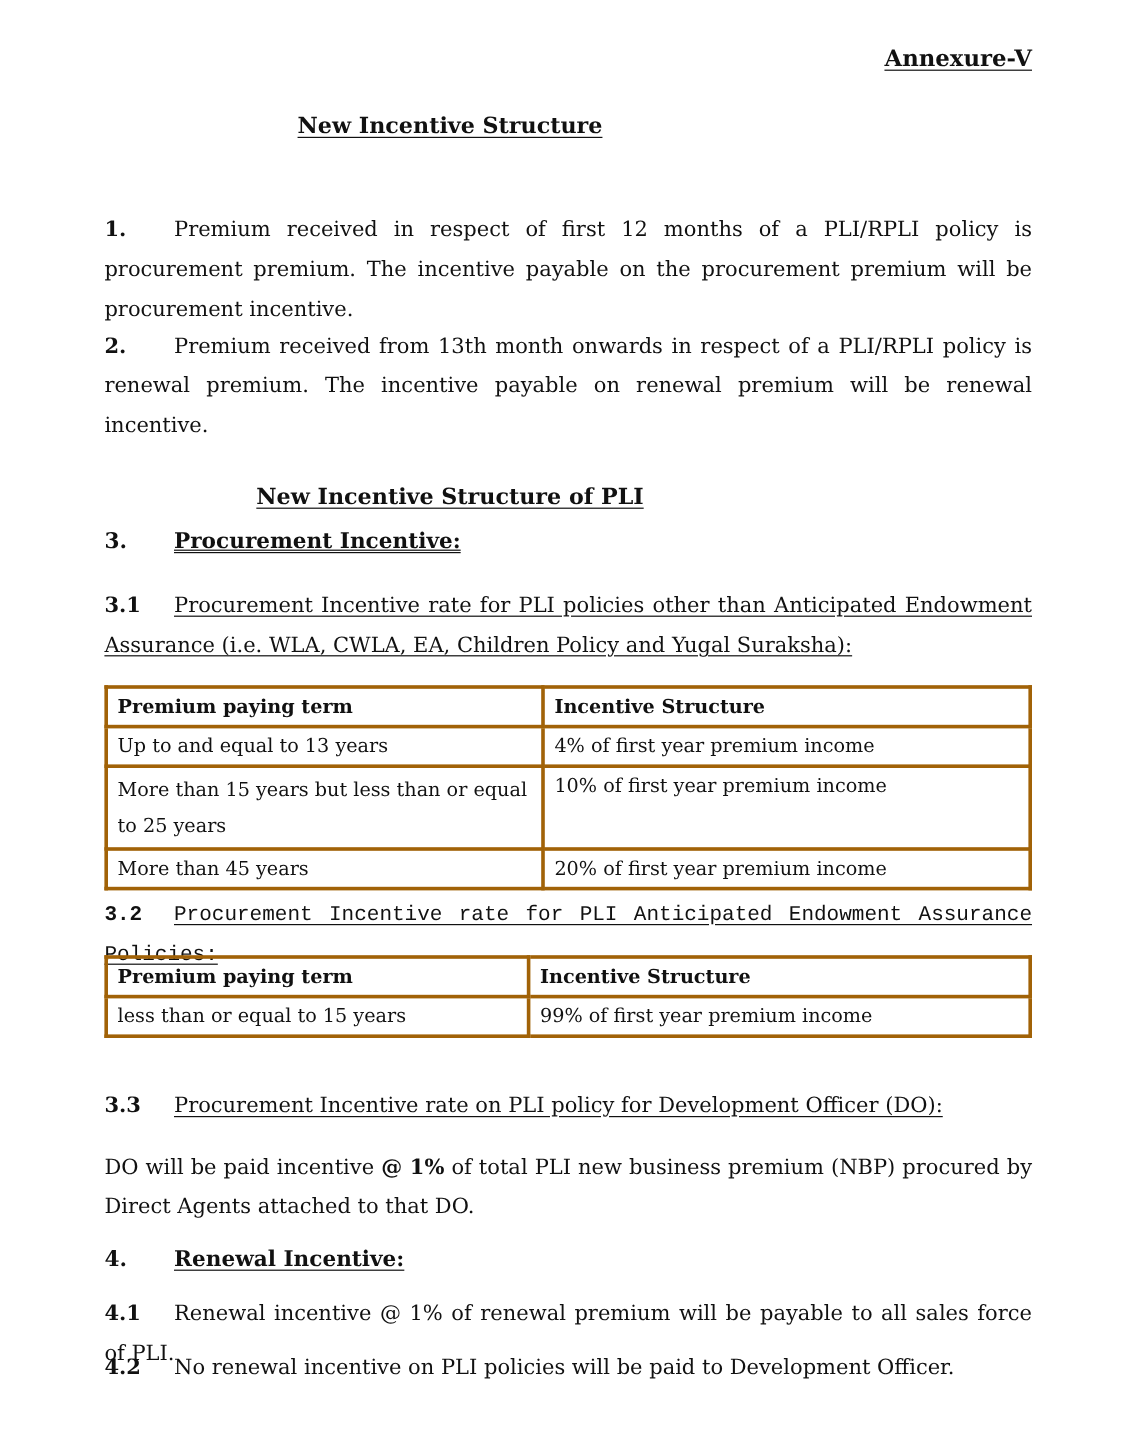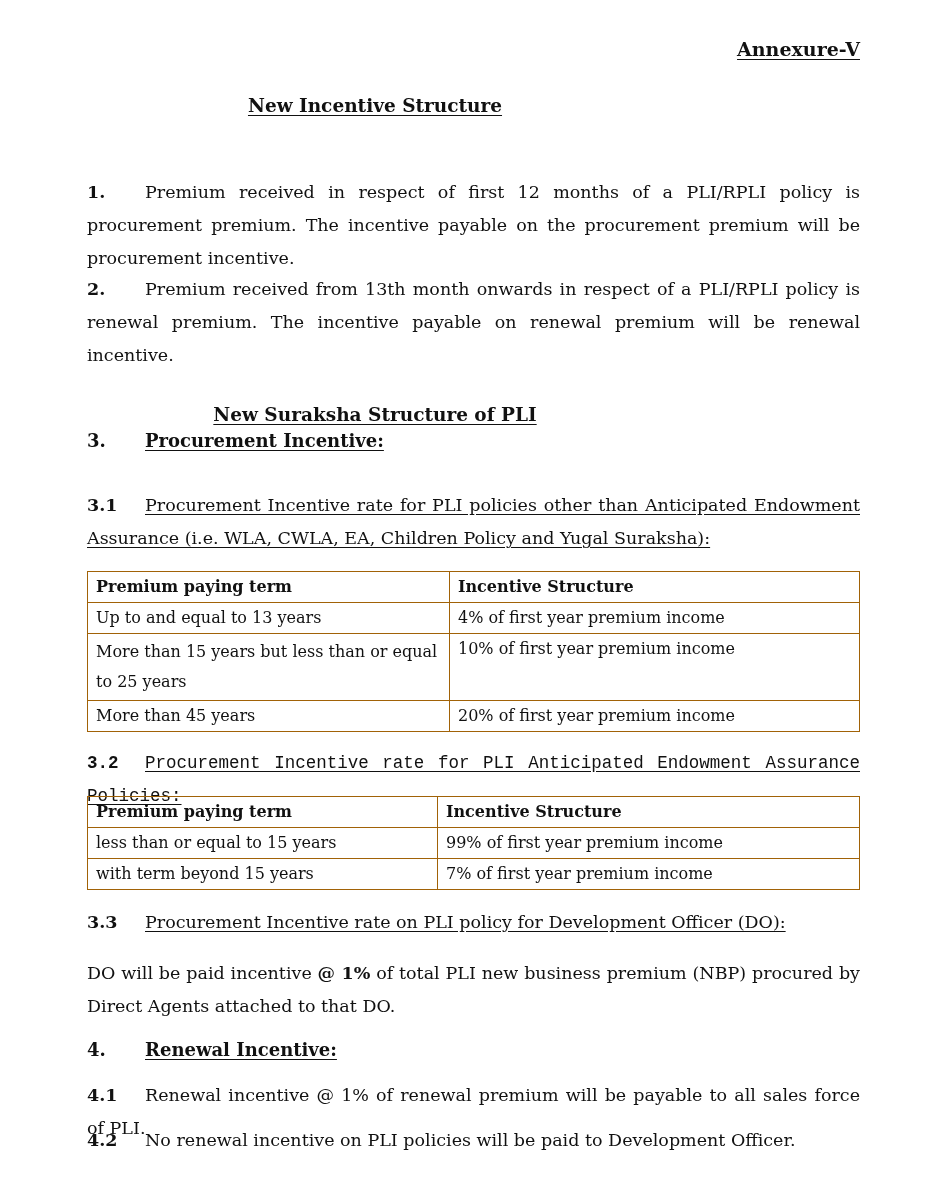--- a/index.html
+++ b/index.html
@@ -7,39 +7,39 @@
          font-family: "DejaVu Serif", "Liberation Serif", serif; color: #111; }
   .abs { position: absolute; }
   .u { text-decoration: underline; text-underline-offset: 3px; }
   .annex { right: 79px; top: 38px; font-size: 19px; font-weight: bold; }
   .title { left: 0; width: 750px; text-align: center; font-size: 18.5px; font-weight: bold; }
   .para { left: 87px; width: 773px; font-size: 17.5px; line-height: 33px; text-align: justify; }
   .para .num { display: inline-block; width: 58px; font-weight: bold; }
   .head { left: 87px; font-size: 18px; font-weight: bold; }
   .head .num { display: inline-block; width: 58px; }
   table { position: absolute; border-collapse: collapse; font-size: 16px; }
-  td, th { border: 1px solid #a16207; padding: 3px 8px; text-align: left; vertical-align: top; line-height: 24px; font-weight: normal; }
+  td, th { border: 3px solid #a16207; padding: 3px 8px; text-align: left; vertical-align: top; line-height: 24px; font-weight: normal; }
   th { font-weight: bold; }
 </style>
 </head>
 <body>
 
 <div class="abs annex u">Annexure-V</div>
 <div class="abs title" style="top:95px;"><span class="u">New Incentive Structure</span></div>
 
 <div class="abs para" style="top:176px;">
   <span class="num">1.</span><span>Premium received in respect of first 12 months of a PLI/RPLI policy is procurement premium. The incentive payable on the procurement premium will be procurement incentive.</span>
 </div>
 <div class="abs para" style="top:273px;">
   <span class="num">2.</span><span>Premium received from 13th month onwards in respect of a PLI/RPLI policy is renewal premium. The incentive payable on renewal premium will be renewal incentive.</span>
 </div>
 
-<div class="abs title" style="top:404px;"><span class="u">New Suraksha Structure of PLI</span></div>
+<div class="abs title" style="top:404px;"><span class="u">New Incentive Structure of PLI</span></div>
 
-<div class="abs head" style="top:430px;">
+<div class="abs head" style="top:441px;text-decoration:underline;">
   <span class="num">3.</span><span class="u">Procurement Incentive:</span>
 </div>
 
 <div class="abs para" style="top:489px;">
   <span class="num">3.1</span><span class="u">Procurement Incentive rate for PLI policies other than Anticipated Endowment Assurance (i.e. WLA, CWLA, EA, Children Policy and Yugal Suraksha):</span>
 </div>
 
 <table style="left:87px; top:571px; width:773px;">
   <tbody>
       <tr>
@@ -68,24 +68,20 @@
 <table style="left:87px; top:796px; width:773px;">
   <tbody>
       <tr>
     <th style="width:333px;">Premium paying term</th>
     <th>Incentive Structure</th>
   </tr>
   <tr>
         <td>less than or equal to 15 years</td>
         <td>99% of first year premium income</td>
       </tr>
-  <tr>
-        <td>with term beyond 15 years</td>
-        <td>7% of first year premium income</td>
-      </tr>
 </tbody>
   </table>
 
 <div class="abs para" style="top:906px;">
   <span class="num">3.3</span><span class="u">Procurement Incentive rate on PLI policy for Development Officer (DO):</span>
 </div>
 
 <div class="abs para" style="top:957px;">
   <span>DO will be paid incentive </span><b>@ 1%</b><span> of total PLI new business premium (NBP) procured by Direct Agents attached to that DO.</span>
 </div>

